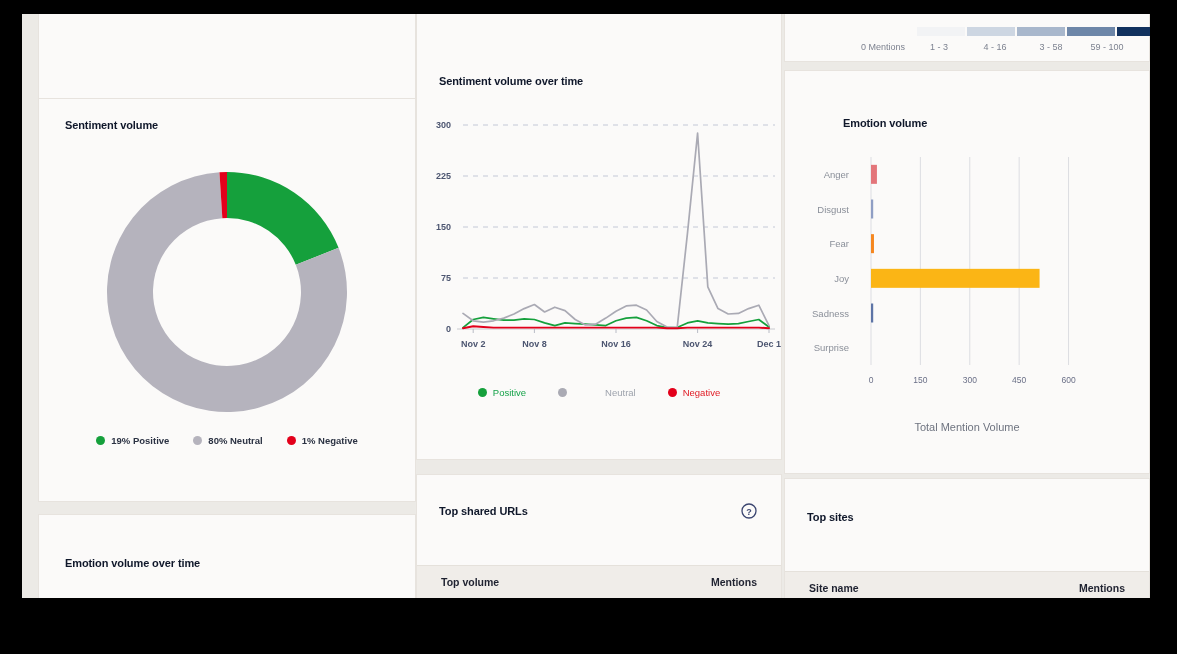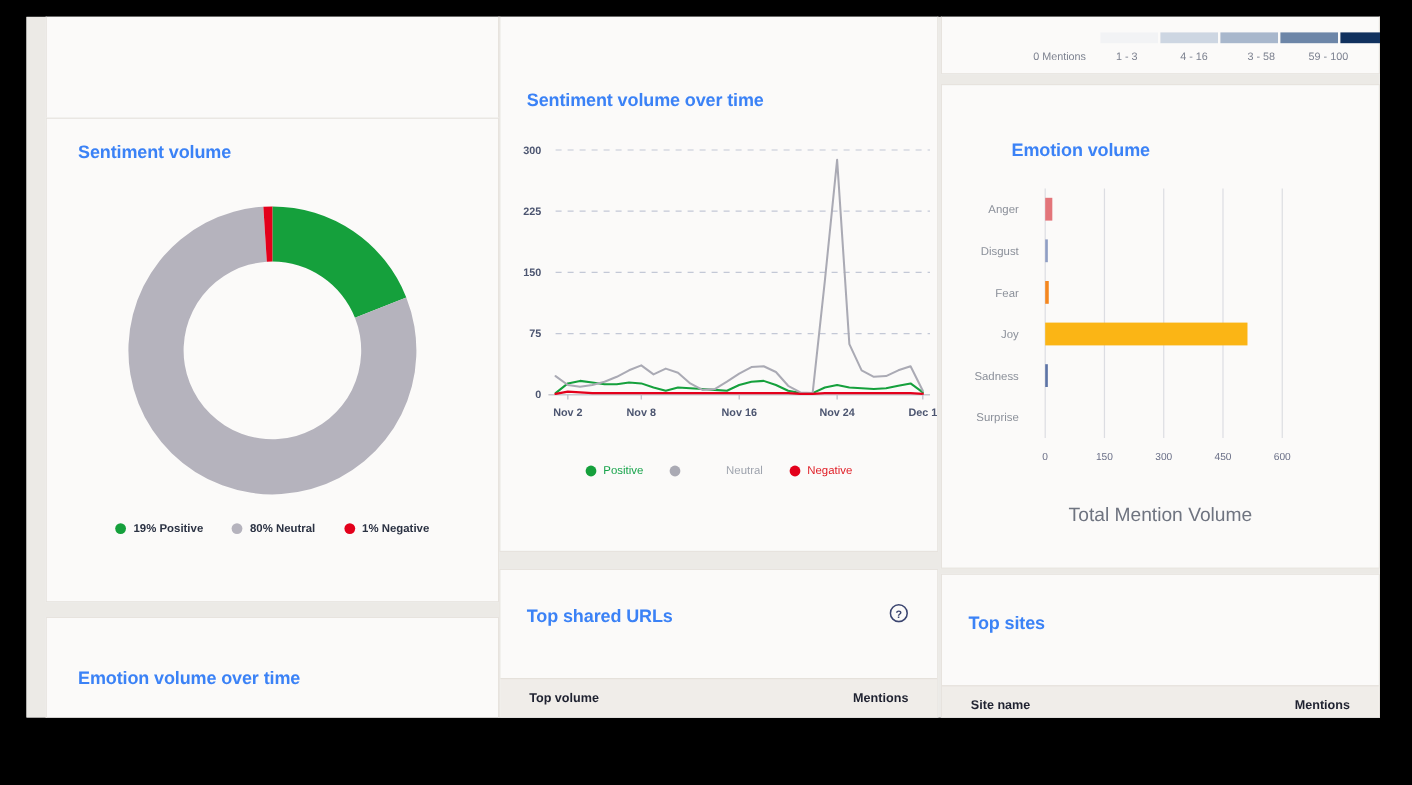--- a/index.html
+++ b/index.html
@@ -36,23 +36,23 @@
   #col-mid    { left: 394px; width: 366px; }
   #col-right  { left: 762px; width: 366px; }
 
   .card {
     position: absolute;
     background: #fbfaf9;
     border: 1px solid #e7e3de;
     left: 0; right: 0;
   }
   .card-title {
-    font-size: 15px;
+    font-size: 11px;
     font-weight: bold;
-    color: #3b82f6;
+    color: #0f172a;
     letter-spacing: -0.1px;
   }
 
   
   #card-teaser { top: -70px; height: 160px; }
 
   
   #card-donut { top: 84px; height: 404px; }
   #donut-title { position: absolute; left: 26px; top: 20px; }
   #donut-wrap {
@@ -71,21 +71,21 @@
   
   #card-evot { top: 500px; height: 130px; }
   #evot-title { position: absolute; left: 26px; top: 42px; }
 
   
   #card-svot { top: -26px; height: 472px; }
   #svot-title { position: absolute; left: 22px; top: 86px; }
   #svot-plot  { position: absolute; left: 0; top: 118px; }
   #svot-legend {
     position: absolute; left: 0; right: 0; top: 398px;
-    display: flex; justify-content: center; gap: 22px;
+    display: flex; justify-content: center; gap: 32px;
     font-size: 9.5px; color: #2b3243;
   }
   #svot-legend .lg-item { font-weight: normal; }
   .lg-label-pos { color: #16a34a; }
   .lg-label-neu { color: #9ea3ad; padding-left: 32px; }
   .lg-label-neg { color: #e01b24; }
 
   
   #card-urls { top: 460px; height: 170px; }
   #urls-title { position: absolute; left: 22px; top: 30px; }
@@ -113,21 +113,21 @@
     font-size: 9px; color: #7d8290;
   }
   .heat-lb { width: 56px; text-align: center; }
 
   
   #card-emo { top: 56px; height: 404px; }
   #emo-title { position: absolute; left: 22px; top: 46px; margin-left: 36px; }
   #emo-plot  { position: absolute; left: 0; top: 78px; }
   #emo-xlabel {
     position: absolute; left: 0; right: 0; top: 350px;
-    text-align: center; font-size: 16px; color: #6f7480;
+    text-align: center; font-size: 11px; color: #6f7480;
   }
 
   
   #card-sites { top: 464px; height: 166px; }
   #sites-title { position: absolute; left: 22px; top: 32px; }
 
   .axis-txt { font-size: 8.5px; fill: #6a6f87; font-family: "Liberation Sans", sans-serif; }
   .axis-txt-b { font-size: 9px; fill: #4c5570; font-weight: bold; font-family: "Liberation Sans", sans-serif; }
   .cat-txt { font-size: 9.5px; fill: #8a8f99; font-family: "Liberation Sans", sans-serif; }
 </style>

